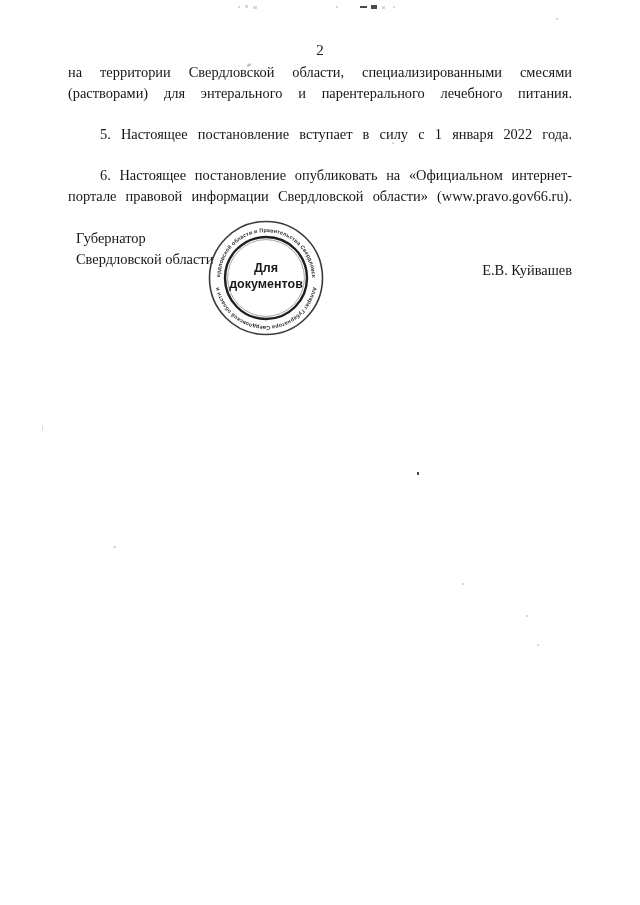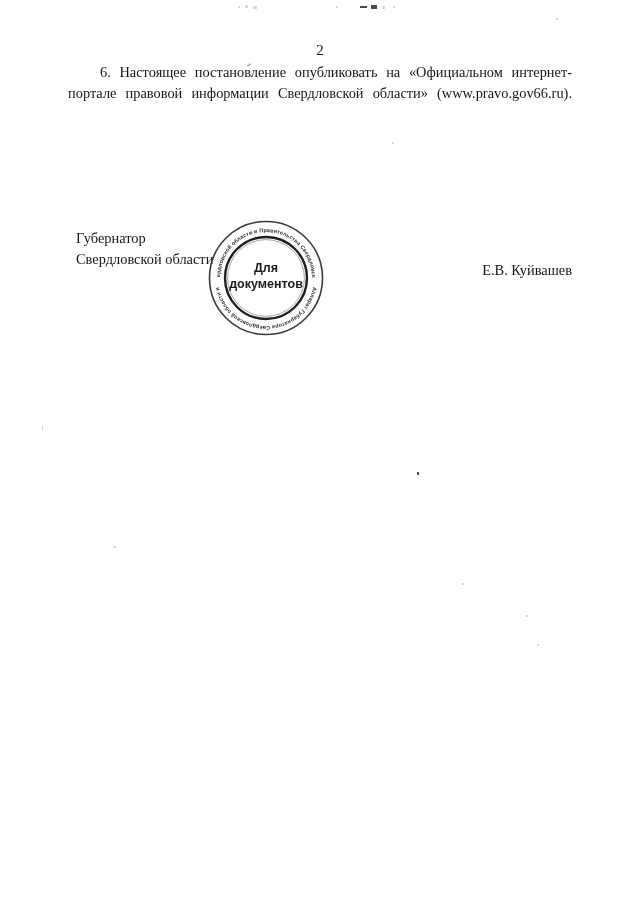--- a/index.html
+++ b/index.html
@@ -125,20 +125,22 @@
   <div class="speckle faint" style="left:253px; top:6px; width:4px; height:3px;"></div>
   <div class="speckle faint" style="left:336px; top:6px; width:2px; height:2px;"></div>
   <div class="speckle dark" style="left:360px; top:6px; width:7px; height:2px;"></div>
   <div class="speckle dark" style="left:371px; top:5px; width:6px; height:4px;"></div>
   <div class="speckle faint" style="left:382px; top:6px; width:3px; height:3px;"></div>
   <div class="speckle faint" style="left:393px; top:6px; width:2px; height:2px;"></div>
 
   <div id="page-number">2</div>
 
   <div id="body-text">
+    <p class="indent-none">на территории Свердловской области, специализированными смесями (растворами) для энтерального и парентерального лечебного питания.</p>
+    <p class="indent">5. Настоящее постановление вступает в силу с 1 января 2022 года.</p>
     <p class="indent">6. Настоящее постановление опубликовать на «Официальном интернет-портале правовой информации Свердловской области» (www.pravo.gov66.ru).</p>
   </div>
 
   <div class="speckle" style="left:247px; top:64px; width:4px; height:2px; transform:rotate(-35deg);"></div>
 
   <div id="signature-block">
     <div id="signatory-title">Губернатор
 Свердловской области</div>
     <div id="signatory-name">Е.В. Куйвашев</div>
   </div>

